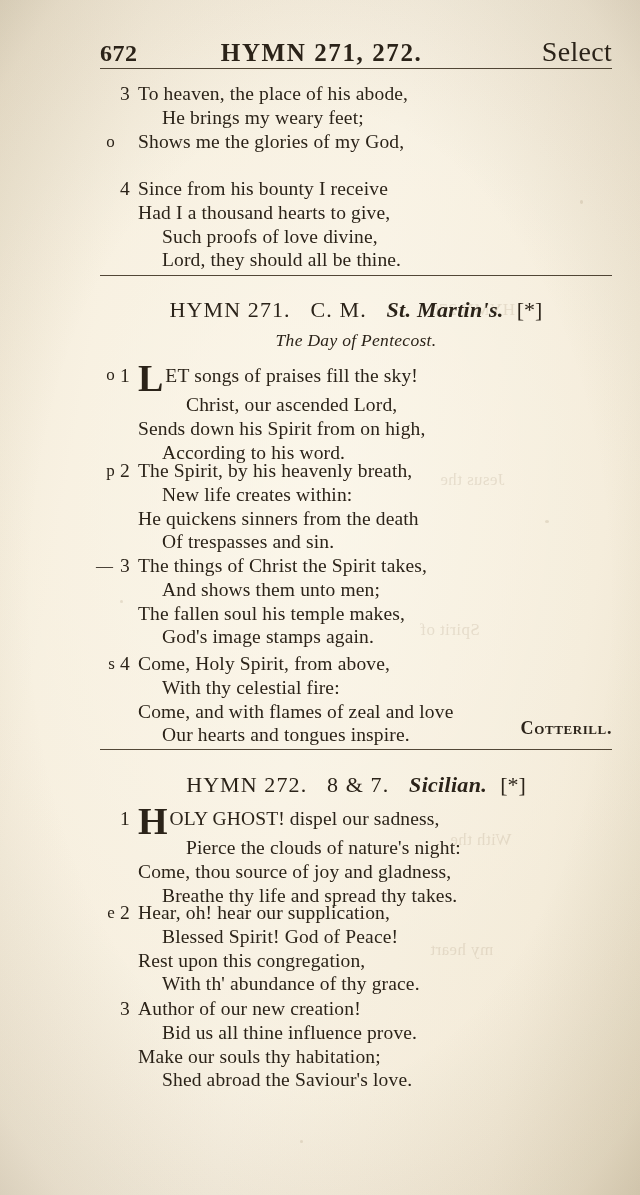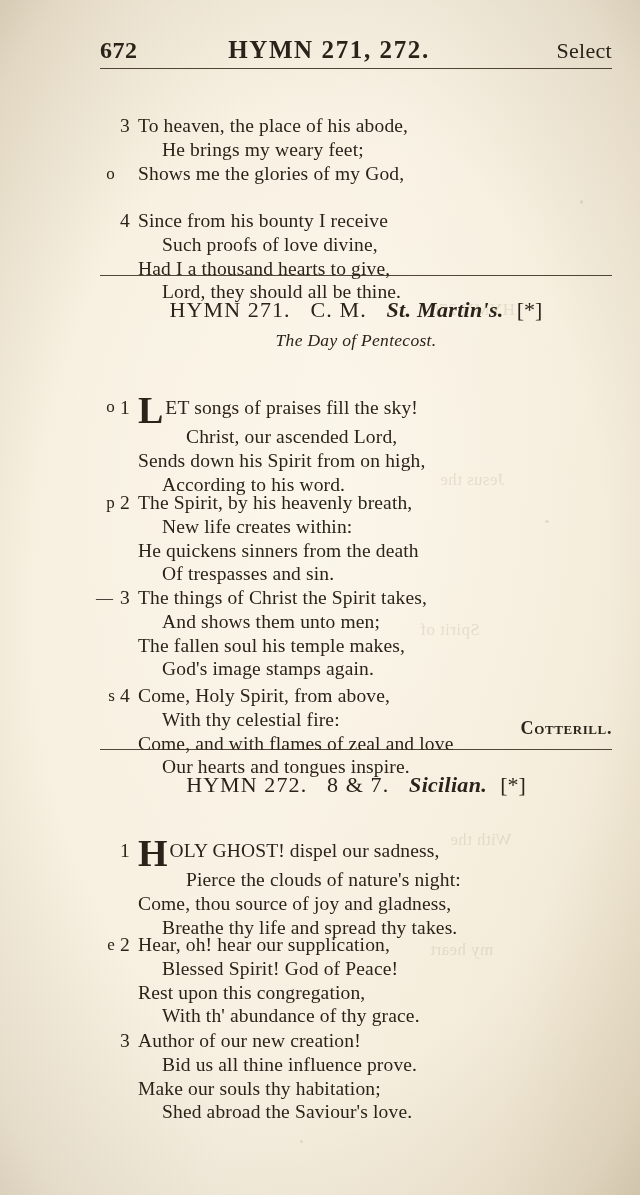--- a/index.html
+++ b/index.html
@@ -73,21 +73,21 @@
     letter-spacing: 0.5px;
   }
   .runhead-title {
     font-size: 25px;
     font-weight: 700;
     letter-spacing: 1.6px;
     position: relative;
     left: -18px;
   }
   .runhead-right {
-    font-size: 22px;
+    font-size: 28px;
     letter-spacing: 0.3px;
   }
 
   
   .rule {
     position: absolute;
     left: 100px;
     width: 512px;
     height: 0;
     border-top: 1.6px solid #3a2f1f;
@@ -95,21 +95,20 @@
   }
 
   
   .stanza {
     position: absolute;
     left: 100px;
     width: 512px;
     font-size: 19.5px;
     line-height: 23.8px;
     letter-spacing: 0.15px;
-    margin-top: 32px;
   }
   .vline {
     display: block;
     white-space: nowrap;
     position: relative;
   }
   
   .mark {
     position: absolute;
     left: -1px;
@@ -205,22 +204,22 @@
   <div class="rule" style="top:68px;"></div>
 
   <div class="stanza" style="top:82px;">
     <span class="vline ind-num"><span class="vnum">3</span><span>To heaven, the place of his abode,</span></span>
     <span class="vline ind1"><span>He brings my weary feet;</span></span>
     <span class="vline ind0"><span class="mark">o</span><span>Shows me the glories of my God,</span></span>
   </div>
 
   <div class="stanza" style="top:177px;">
     <span class="vline ind-num"><span class="vnum">4</span><span>Since from his bounty I receive</span></span>
+    <span class="vline ind0"><span>Had I a thousand hearts to give,</span></span>
     <span class="vline ind1"><span>Such proofs of love divine,</span></span>
-    <span class="vline ind0"><span>Had I a thousand hearts to give,</span></span>
     <span class="vline ind1"><span>Lord, they should all be thine.</span></span>
   </div>
 
   <div class="rule" style="top:275px;"></div>
 
   <div class="hymn-head" style="top:297px;">
     <div class="line1">
       <span>HYMN 271.</span>&nbsp;&nbsp;
       <span>C. M.</span>&nbsp;&nbsp;
       <span class="tune">St. Martin's.</span>&nbsp;

